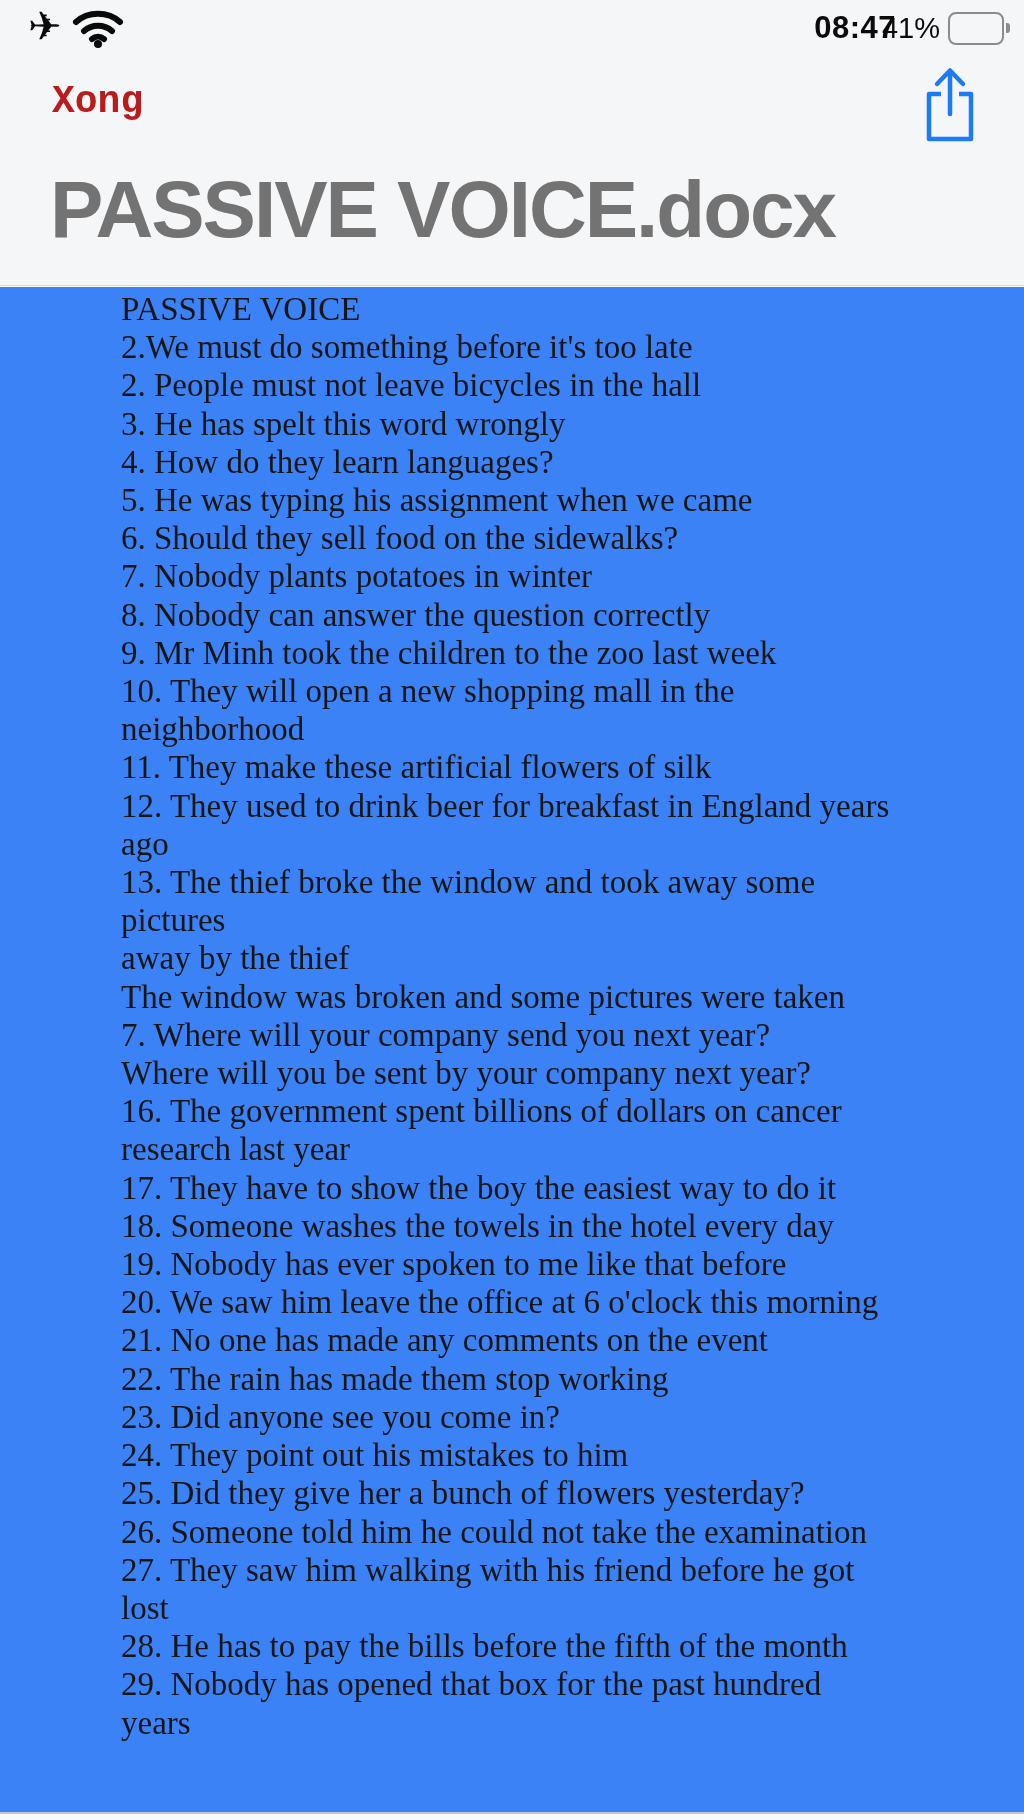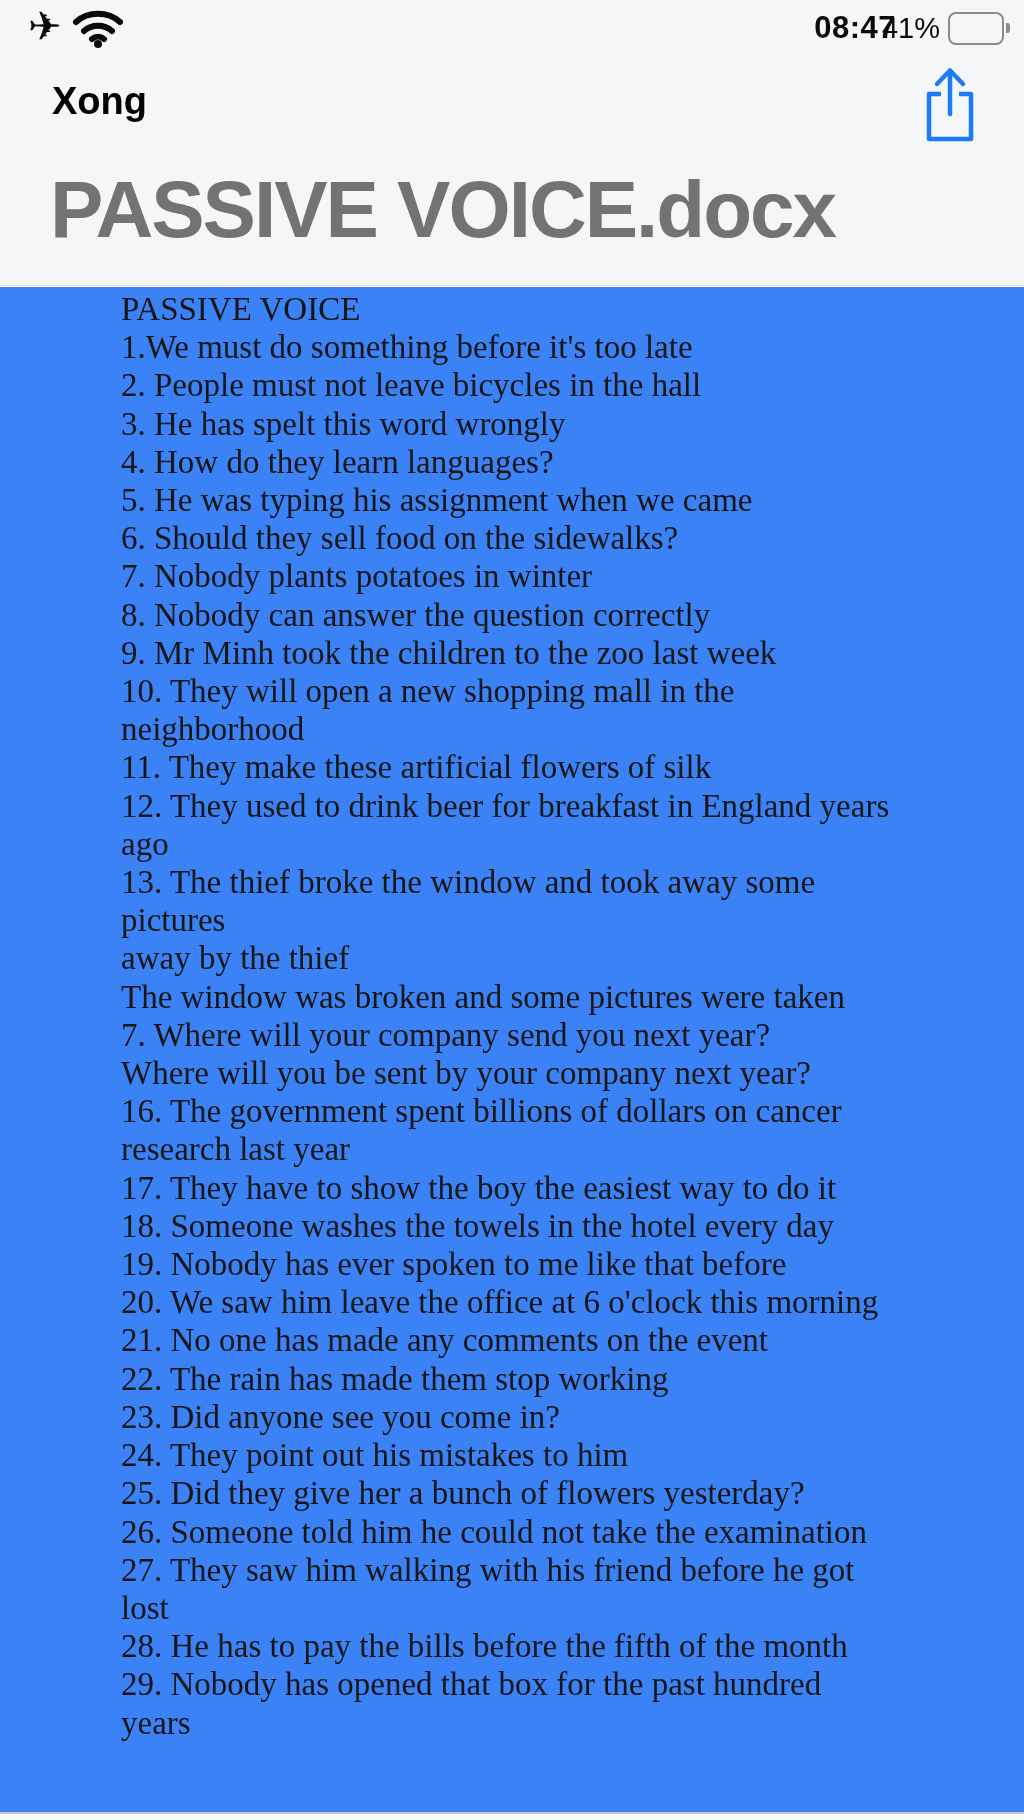--- a/index.html
+++ b/index.html
@@ -41,23 +41,23 @@
   }
   .batt-fill { width:42%; height:100%; background:#0a0a0a; border-radius:4px; }
   .batt-tip {
     width:4px; height:10px; background:#8a8a8f; margin-left:2px;
     border-radius:0 3px 3px 0;
   }
 
   .nav-row { position:absolute; top:62px; left:0; width:1024px; height:80px; }
   .done-btn {
     position:absolute; left:52px; top:18px;
-    font-size:38px; font-weight:600; color:#000000;
+    font-size:38px; font-weight:600; color:#b91c1c;
     background:none; border:none; padding:0; cursor:pointer;
-    font-family:Liberation Sans, sans-serif;
+    font-family:Liberation Mono, monospace;
   }
   .share-btn {
     position:absolute; right:46px; top:4px;
     background:none; border:none; padding:0; cursor:pointer;
   }
 
   .large-title {
     position:absolute; left:50px; top:170px;
     font-size:80px; font-weight:700; color:#737373;
     letter-spacing:-2px; line-height:1; white-space:nowrap;
@@ -129,21 +129,21 @@
         </span>
       </button>
     </div>
 
     <div class="large-title">PASSIVE VOICE.docx</div>
   </div>
 
   <div class="doc-area">
     <div class="doc-text">
       <div class="doc-line">PASSIVE VOICE</div>
-      <div class="doc-line">1.We must do something before it's too late</div>
+      <div class="doc-line">2.We must do something before it's too late</div>
       <div class="doc-line">2. People must not leave bicycles in the hall</div>
       <div class="doc-line">3. He has spelt this word wrongly</div>
       <div class="doc-line">4. How do they learn languages?</div>
       <div class="doc-line">5. He was typing his assignment when we came</div>
       <div class="doc-line">6. Should they sell food on the sidewalks?</div>
       <div class="doc-line">7. Nobody plants potatoes in winter</div>
       <div class="doc-line">8. Nobody can answer the question correctly</div>
       <div class="doc-line">9. Mr Minh took the children to the zoo last week</div>
       <div class="doc-line">10. They will open a new shopping mall in the</div>
       <div class="doc-line">neighborhood</div>

